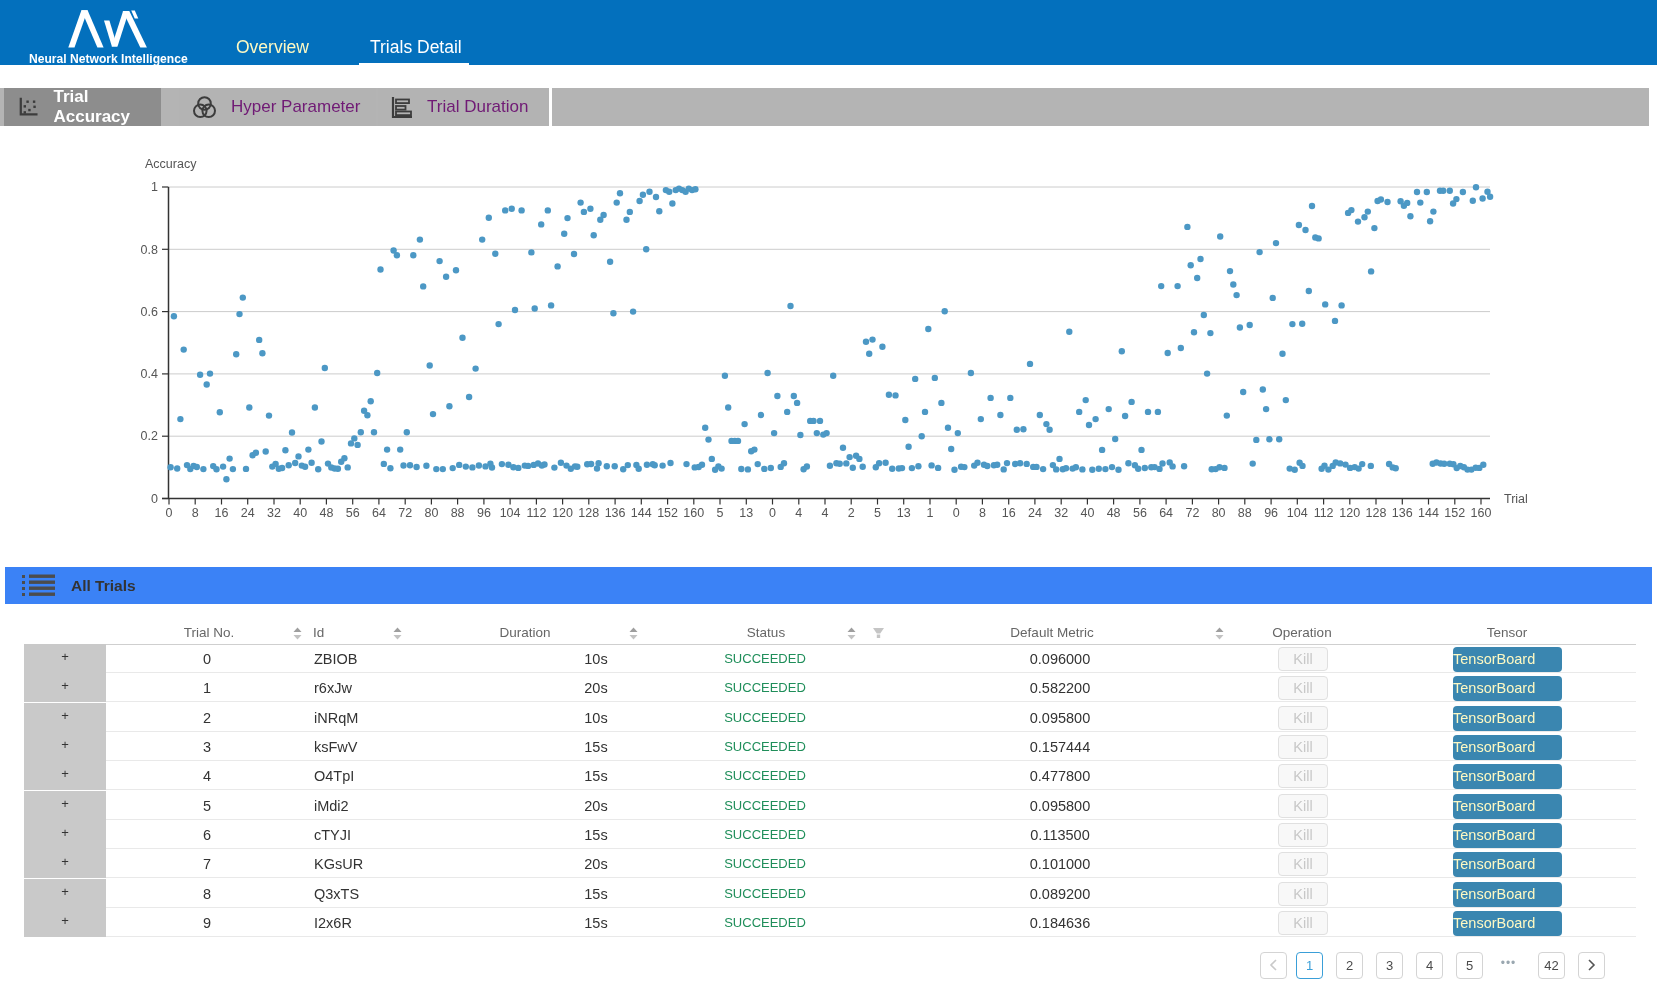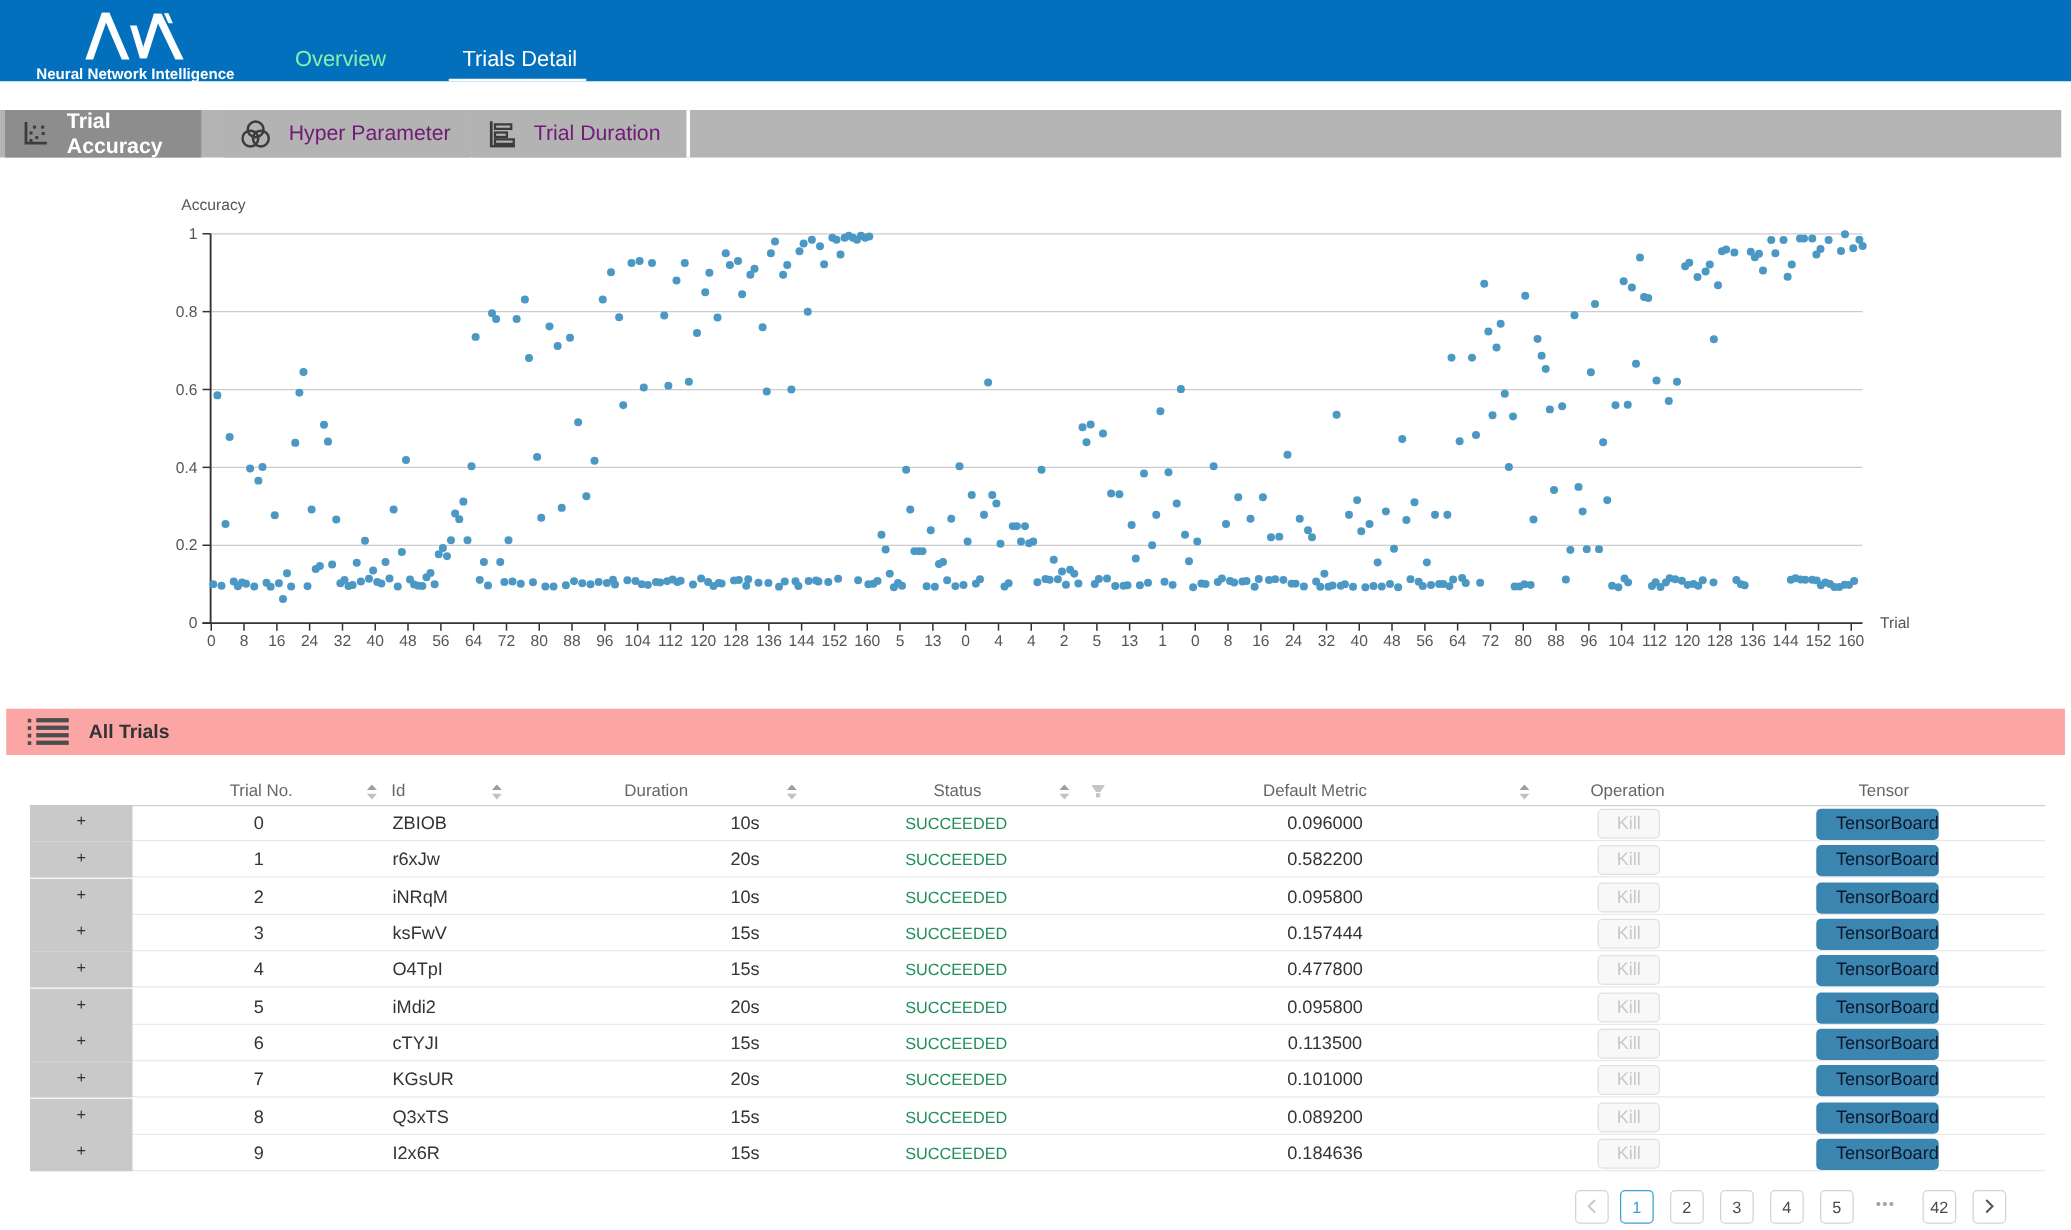--- a/index.html
+++ b/index.html
@@ -1,51 +1,51 @@
 <!DOCTYPE html>
 <html><head><meta charset="utf-8">
 <style>
 html,body{margin:0;padding:0;width:1657px;height:984px;background:#fff;
  font-family:"Liberation Sans",sans-serif;position:relative;overflow:hidden}
 .abs{position:absolute}
 
 .hdr{position:absolute;left:0;top:0;width:1657px;height:65px;background:#0370bd}
 .logotext{position:absolute;left:29px;top:52px;color:#fff;font-size:12.1px;font-weight:bold;letter-spacing:0px}
 .nav{position:absolute;top:37px;font-size:17.5px}
-.nav.ov{left:236px;color:#86efac}
+.nav.ov{left:236px;color:#fef9c3}
 .nav.td{left:370px;color:#fff}
 .navline{position:absolute;left:359px;top:63px;width:110px;height:2px;background:#fff}
 
 .tabbar{position:absolute;left:0;top:88px;width:1649px;height:38px;background:#b4b4b4}
 .tab{position:absolute;top:88px;height:38px;display:flex;align-items:center;background:#b3b3b3}
 .tab .txt{font-size:17px;font-weight:400;color:#701a75}
 .tab.active{background:#8d8d8d}
 .tab.active .txt{color:#fff;font-weight:bold}
 
-.atbar{position:absolute;left:5px;top:567px;width:1647px;height:37px;background:#fca5a5}
+.atbar{position:absolute;left:5px;top:567px;width:1647px;height:37px;background:#3b82f6}
 .attxt{position:absolute;left:66px;top:10px;font-size:15.5px;font-weight:bold;color:#333}
 
 .thdr{position:absolute;left:24px;top:620px;width:1612px;height:24px;border-bottom:1px solid #cfcfcf;font-size:13.5px;color:#666}
 .thdr span{position:absolute;top:5px}
 .thdr svg{position:absolute}
 .cc{transform:translateX(-50%)}
 
 .trow{position:absolute;left:24px;width:1612px;height:28.4px;border-bottom:1px solid #e9e9e9;font-size:14.5px;color:#333}
 .trow span{position:absolute;top:7px}
 .pluscell{position:absolute;left:0;top:0;width:82px;height:29px;background:#c9c9c9}
 .pluscell span{position:absolute;left:41px;top:5px;transform:translateX(-50%);font-size:13px;color:#333}
 .c-no{left:183px;transform:translateX(-50%)}
 .c-id{left:290px}
 .c-dur{left:572px;transform:translateX(-50%)}
 .c-st{left:741px;transform:translateX(-50%);color:#1f8e5a;font-size:13px}
 .c-met{left:1036px;transform:translateX(-50%)}
 .killbtn{left:1254px;top:3px!important;width:48px;height:22px;border:1px solid #e0e0e0;border-radius:4px;
  background:#f8f8f8;color:#c8c8c8;font-size:14.5px;text-align:center;line-height:22px}
-.tbbtn{left:1429px;top:3px!important;width:98px;height:25px;background:#3a86b0;border-radius:4px;
- color:#0f172a;font-size:14.5px;text-align:right;line-height:25px}
+.tbbtn{left:1429px;top:3px!important;width:109px;height:25px;background:#3a86b0;border-radius:4px;
+ color:#fef9c3;font-size:14.5px;text-align:left;line-height:25px}
 
 .pg{position:absolute;top:952px;width:25px;height:25px;border:1px solid #d4d4d4;border-radius:4px;
  background:#fff;font-size:13px;color:#4a4a4a;text-align:center;line-height:25px}
 .pg.on{border-color:#3a9fd8;color:#3a9fd8}
 .pgdots{position:absolute;top:952px;width:25px;height:25px;color:#9aa7b0;font-size:12px;text-align:center;line-height:22px;letter-spacing:1px}
 .axlbl{font-size:12.5px;fill:#555;font-family:"Liberation Sans",sans-serif}
 </style></head>
 <body>
 <div class="hdr">
  <svg class="abs" style="left:60px;top:5px" width="90" height="50" viewBox="0 0 90 50">

